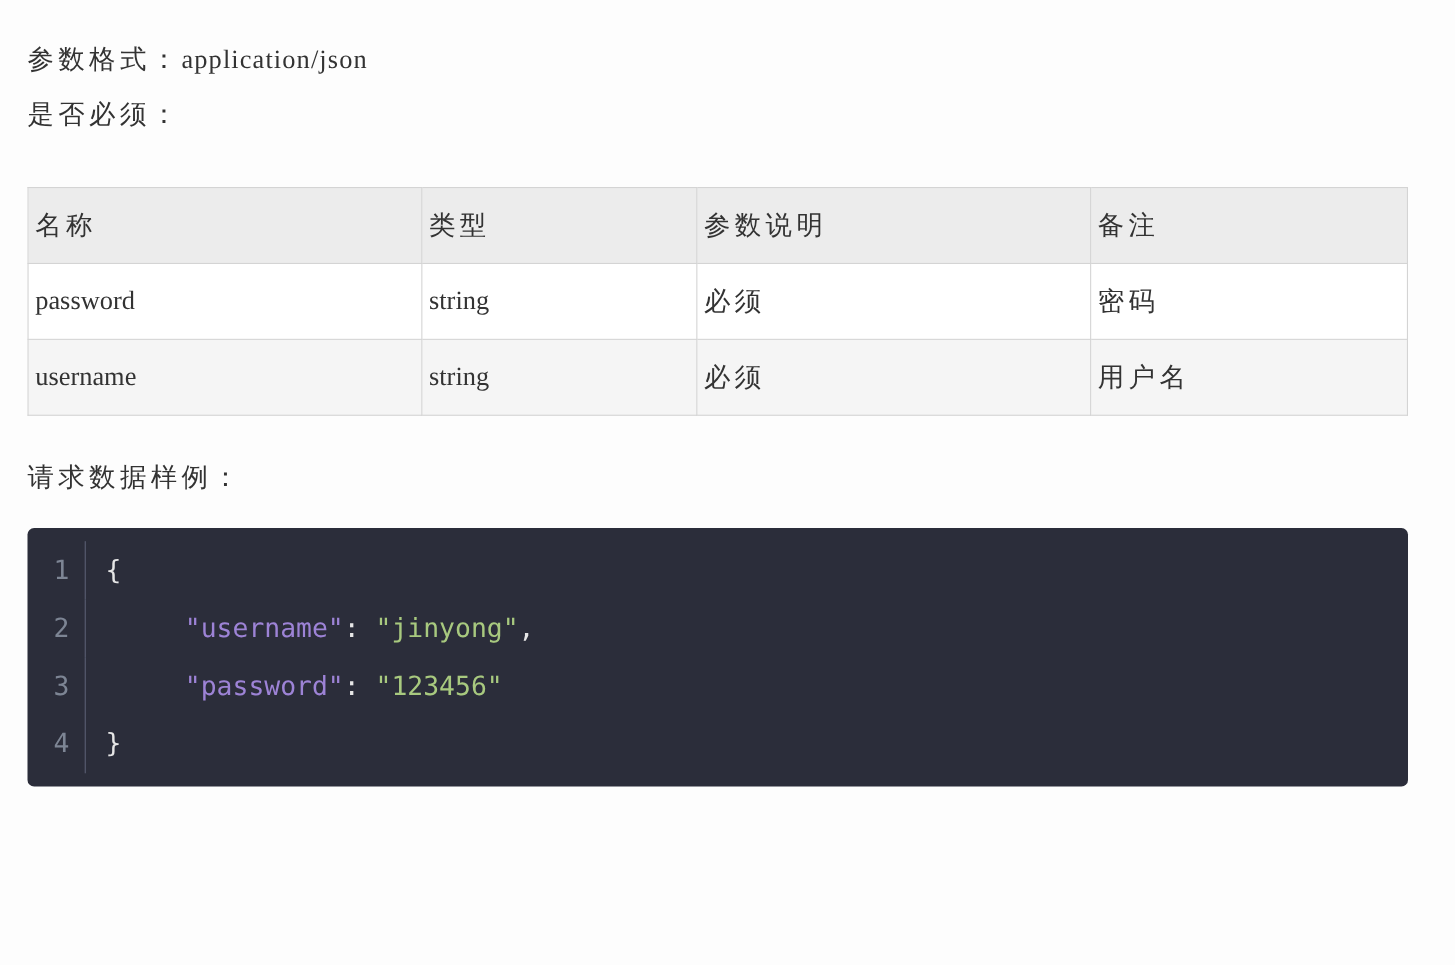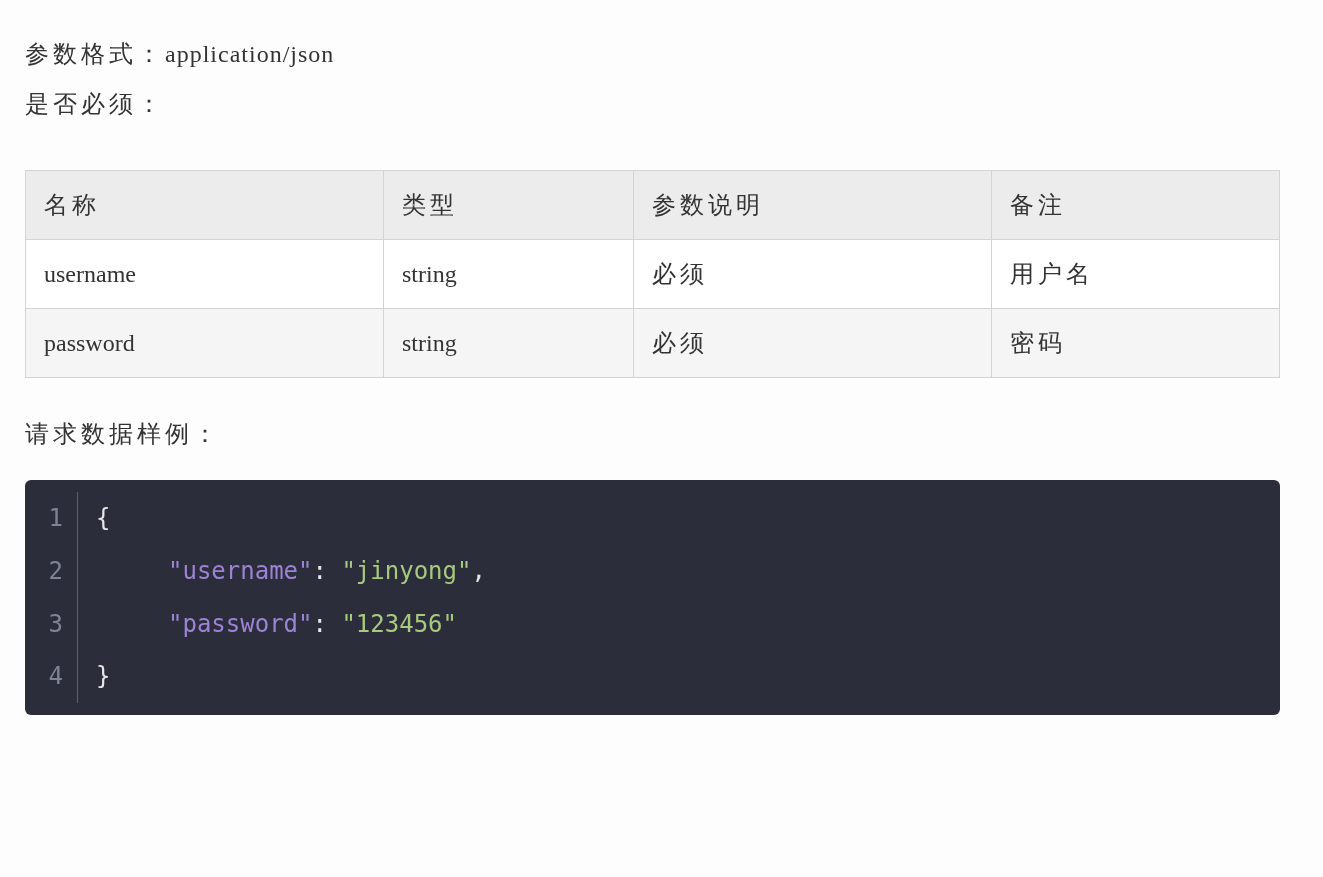--- a/index.html
+++ b/index.html
@@ -24,21 +24,21 @@
   }
   table {
     border-collapse: collapse;
     width: 1255px;
     margin-top: 50px;
     margin-bottom: 40px;
     font-size: 24px;
   }
   th, td {
     border: 1px solid #d4d4d4;
-    padding: 18px 18px;
+    padding: 18px 6px;
     text-align: left;
     font-weight: normal;
   }
   th {
     background: #ececec;
     letter-spacing: 4px;
   }
   tbody tr:nth-child(odd) { background: #ffffff; }
   tbody tr:nth-child(even){ background: #f5f5f5; }
   td.en {
@@ -100,30 +100,30 @@
   <thead>
     <tr>
       <th style="width:358px">名称</th>
       <th style="width:250px">类型</th>
       <th style="width:358px">参数说明</th>
       <th>备注</th>
     </tr>
   </thead>
   <tbody>
     <tr>
+      <td class="en">password</td>
+      <td class="en">string</td>
+      <td class="cn">必须</td>
+      <td class="cn">密码</td>
+    </tr>
+    <tr>
       <td class="en">username</td>
       <td class="en">string</td>
       <td class="cn">必须</td>
       <td class="cn">用户名</td>
-    </tr>
-    <tr>
-      <td class="en">password</td>
-      <td class="en">string</td>
-      <td class="cn">必须</td>
-      <td class="cn">密码</td>
     </tr>
   </tbody>
 </table>
 
 <div class="section-line">
   <span class="label">请求数据样例：</span>
 </div>
 
 <div class="code-block">
   <div class="code-line">

